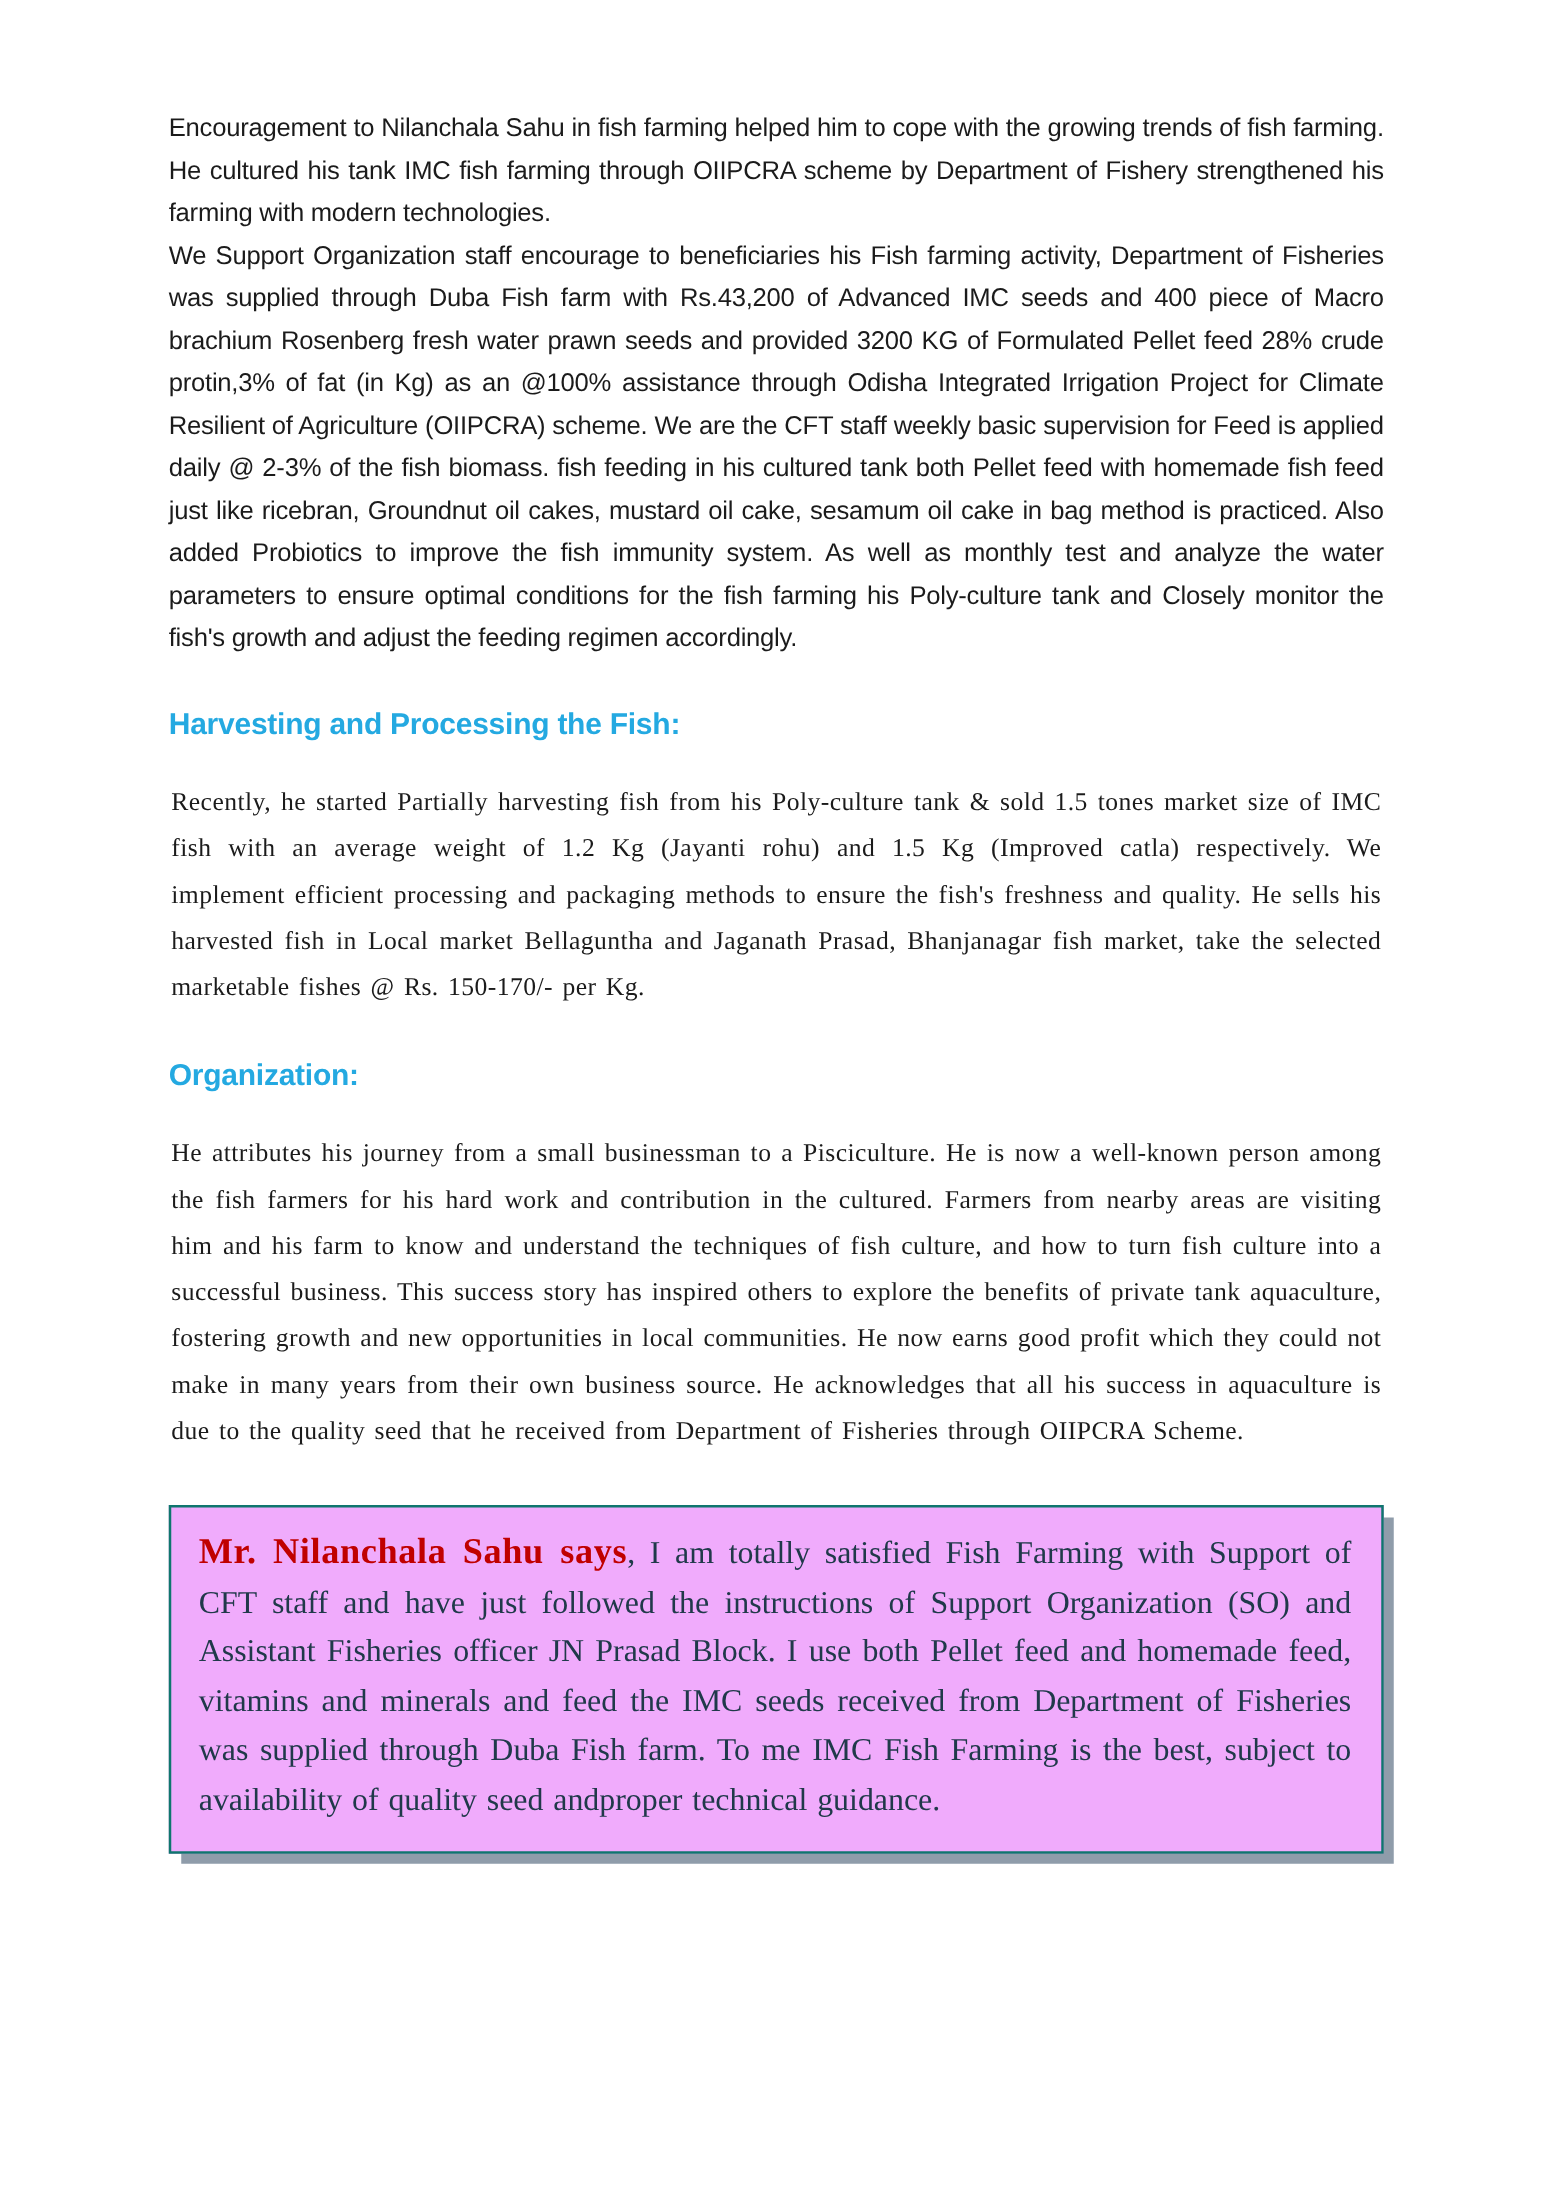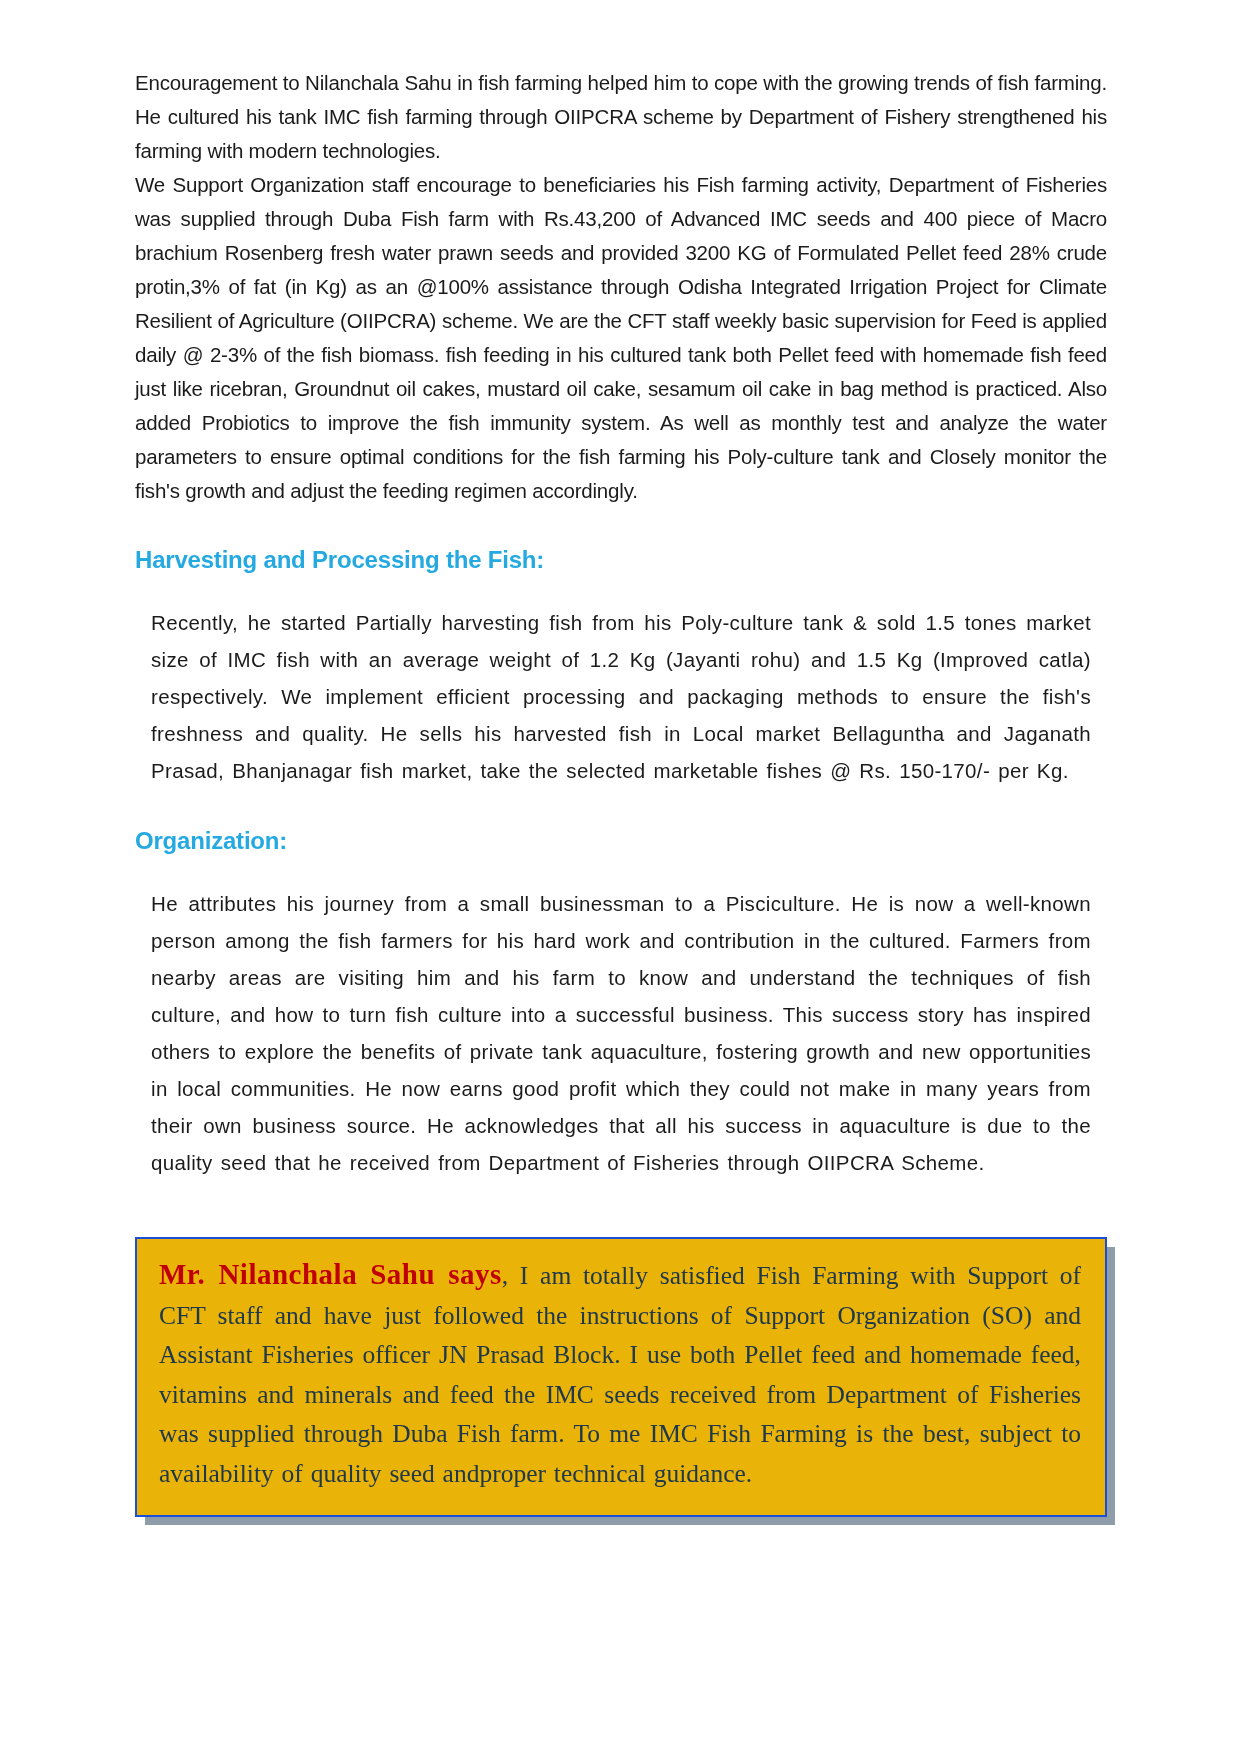--- a/index.html
+++ b/index.html
@@ -14,54 +14,54 @@
     position: relative;
     font-family: "Liberation Sans", sans-serif;
   }
   .doc {
     position: absolute;
     top: 0;
     left: 0;
     width: 1240px;
     height: 1754px;
     box-sizing: border-box;
-    padding: 66px 133px 0 135px;
+    padding: 86px 133px 0 135px;
   }
   .p-body {
     font-family: "Liberation Sans", sans-serif;
     font-size: 20.5px;
     line-height: 34px;
     letter-spacing: -0.2px;
     text-align: justify;
     color: #1b1b1b;
     margin: 0;
   }
   .p-wide {
-    font-family: Liberation Sans, sans-serif;
+    font-family: Liberation Serif, serif;
     font-size: 20.5px;
     line-height: 37px;
     letter-spacing: 0.35px;
     word-spacing: 2px;
     text-align: justify;
     color: #1b1b1b;
-    margin: 16px;
+    margin: 2px;
   }
   .section-heading {
     font-family: "Liberation Sans", sans-serif;
     font-size: 24px;
     font-weight: bold;
     color: #24a9e1;
     margin: 38px 0 30px 0;
     letter-spacing: -0.2px;
   }
   .quote-box {
-    margin-top: 56px;
+    margin-top: 40px;
     box-sizing: border-box;
-    background: #eab308;
-    border: 2px solid #1d4ed8;
+    background: #f0abfc;
+    border: 2px solid #0f766e;
     box-shadow: 9px 9px 0 -1px #8f9caa;
     padding: 16px 24px 22px 22px;
     font-family: "Liberation Serif", serif;
     font-size: 25.5px;
     line-height: 39.5px;
     text-align: justify;
     color: #20394a;
     word-spacing: 1.5px;
   }
   .quote-speaker {

